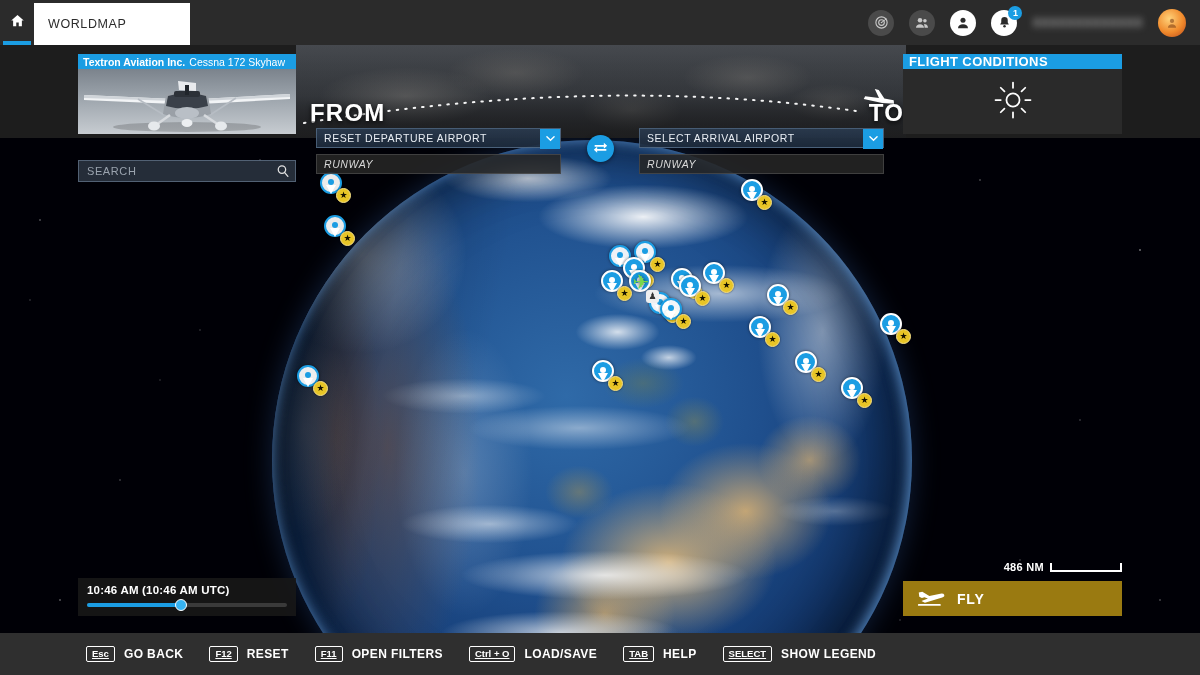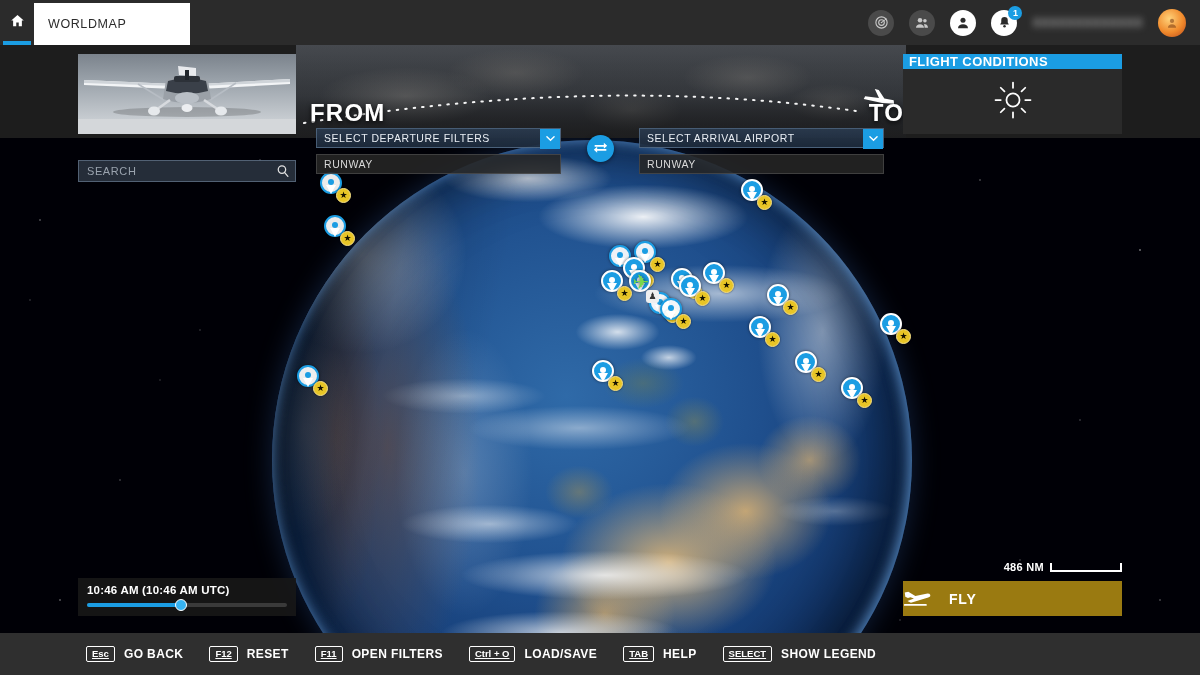--- a/index.html
+++ b/index.html
@@ -239,20 +239,21 @@
     position:absolute; right:0; top:0; width:20px; height:20px;
     background:#1b9de3; display:flex; align-items:center; justify-content:center;
   }
   .runway-field {
     width:245px; height:20px; margin-top:6px;
     background:rgba(38,38,38,.88);
     border:1px solid rgba(110,110,110,.40);
     display:flex; align-items:center;
     font-size:10.5px; letter-spacing:.55px; color:#d9d9d9;
     padding:0 7px;
+    font-style:italic;
   }
   #from-fields { left:316px; top:83px; }
   #to-fields { left:639px; top:83px; }
   #swap-btn {
     position:absolute; left:587px; top:90px; width:27px; height:27px;
     border-radius:50%; background:#1b9de3;
     display:flex; align-items:center; justify-content:center;
     z-index:4; box-shadow:0 1px 4px rgba(0,0,0,.5);
   }
 
@@ -326,21 +327,21 @@
     display:flex; align-items:center; gap:6px;
   }
   #scale-text { font-size:11px; font-weight:bold; letter-spacing:.3px; }
   #scale-ruler {
     width:72px; height:9px;
     border-left:2px solid #fff; border-right:2px solid #fff; border-bottom:2px solid #fff;
   }
   #fly-btn {
     position:absolute; left:903px; top:581px; width:219px; height:35px;
     background:#9a7a11; z-index:20;
-    display:flex; align-items:center; gap:16px; padding-left:0;
+    display:flex; align-items:center; gap:10px; padding-left:14px;
   }
   #fly-label { font-size:14px; font-weight:bold; letter-spacing:.8px; }
 
   
   #footer {
     position:absolute; left:0; bottom:0; width:1200px; height:42px;
     background:#2f2f2f; z-index:30;
     display:flex; align-items:center; padding-left:86px; gap:26px;
   }
   .hotkey { display:flex; align-items:center; gap:9px; }
@@ -545,21 +546,21 @@
     <g transform="translate(586,14) rotate(28)" fill="#ffffff">
       <path d="M0 0 L-18 5 L-18 2 L-5 -3 L-13 -9 L-9 -10 L0 -5 L9 -8 L11 -5 Z"></path>
     </g>
   </svg>
 
   <div id="from-label">FROM</div>
   <div id="to-label">TO</div>
 
   <div class="sel-wrap" id="from-fields">
     <div class="sel-field" style="position:relative">
-      <span>SELECT DEPARTURE FILTERS</span>
+      <span>RESET DEPARTURE AIRPORT</span>
       <span class="caret">
         <svg width="11" height="8" viewBox="0 0 12 8" fill="#fff">
             <path d="M1 1.6 L6 6.4 L11 1.6 L9.7 0.6 L6 4.2 L2.3 0.6 Z"></path>
           </svg>
       </span>
     </div>
     <div class="runway-field">
       <span>RUNWAY</span>
     </div>
   </div>
@@ -582,20 +583,24 @@
           </svg>
       </span>
     </div>
     <div class="runway-field">
       <span>RUNWAY</span>
     </div>
   </div>
 </div>
 
 <div id="aircraft-card">
+  <div id="aircraft-title">
+    <span class="mfr">Textron Aviation Inc.</span>
+    <span>Cessna 172 Skyhaw</span>
+  </div>
   <div id="aircraft-art">
     <svg width="218" height="65" viewBox="0 0 218 65">
       <ellipse cx="109" cy="58" rx="74" ry="5" fill="rgba(0,0,0,.18)"></ellipse>
 
       <path d="M6 26 L96 30 L96 35 L6 31 Z" fill="#f2f4f6"></path>
       <path d="M212 25 L122 30 L122 35 L212 30 Z" fill="#f2f4f6"></path>
       <path d="M6 26 L96 30 L96 32 L6 29 Z" fill="#cfd4d9"></path>
       <path d="M212 25 L122 30 L122 32 L212 28 Z" fill="#cfd4d9"></path>
 
       <path d="M60 30 L86 46" stroke="#b7bdc4" stroke-width="1.6"></path>

